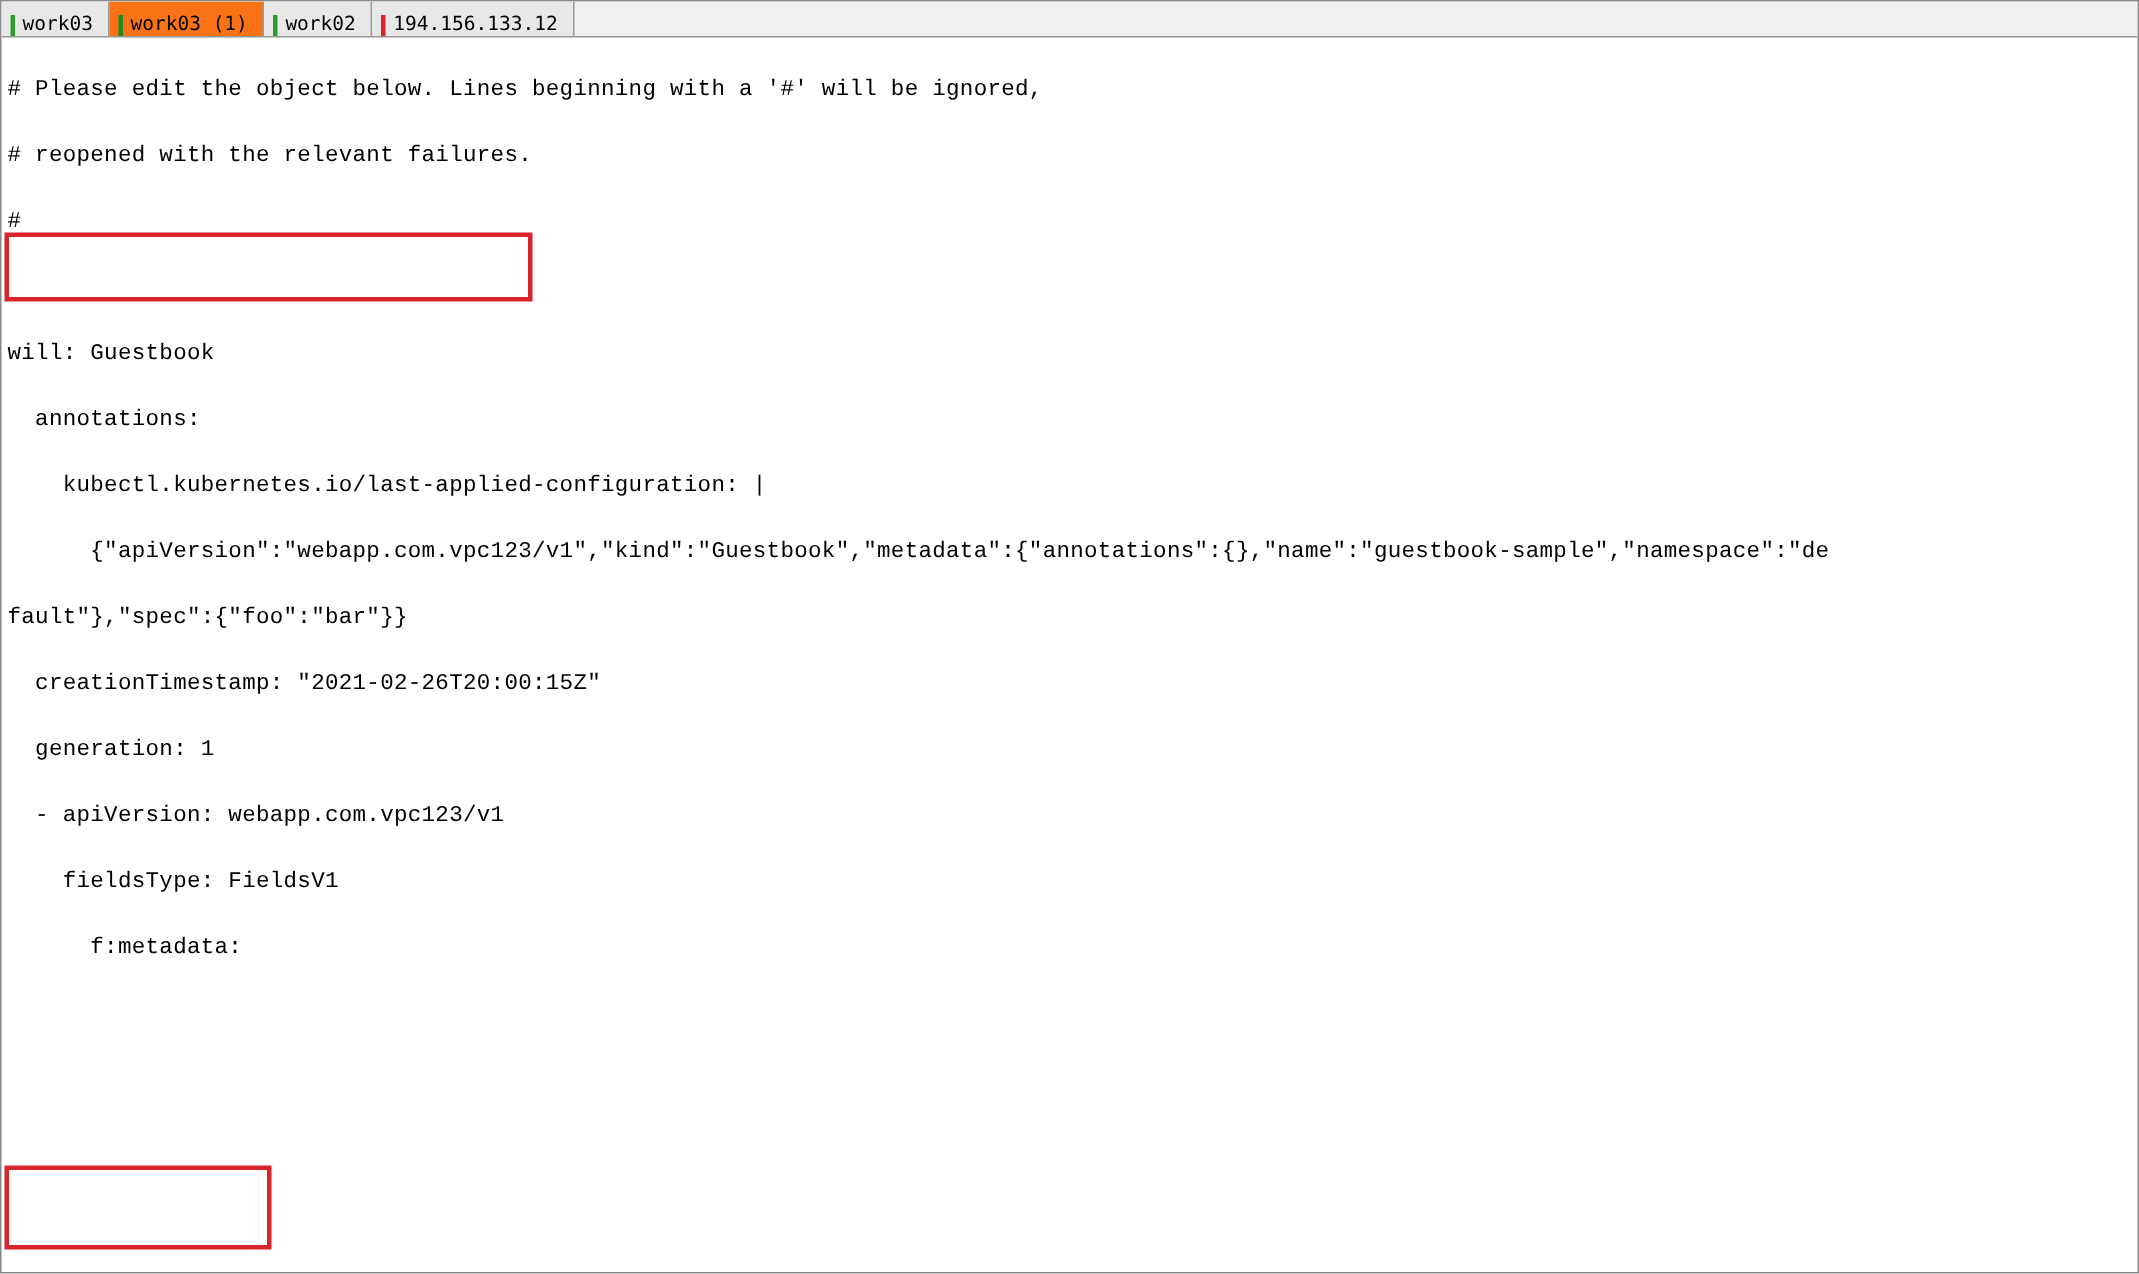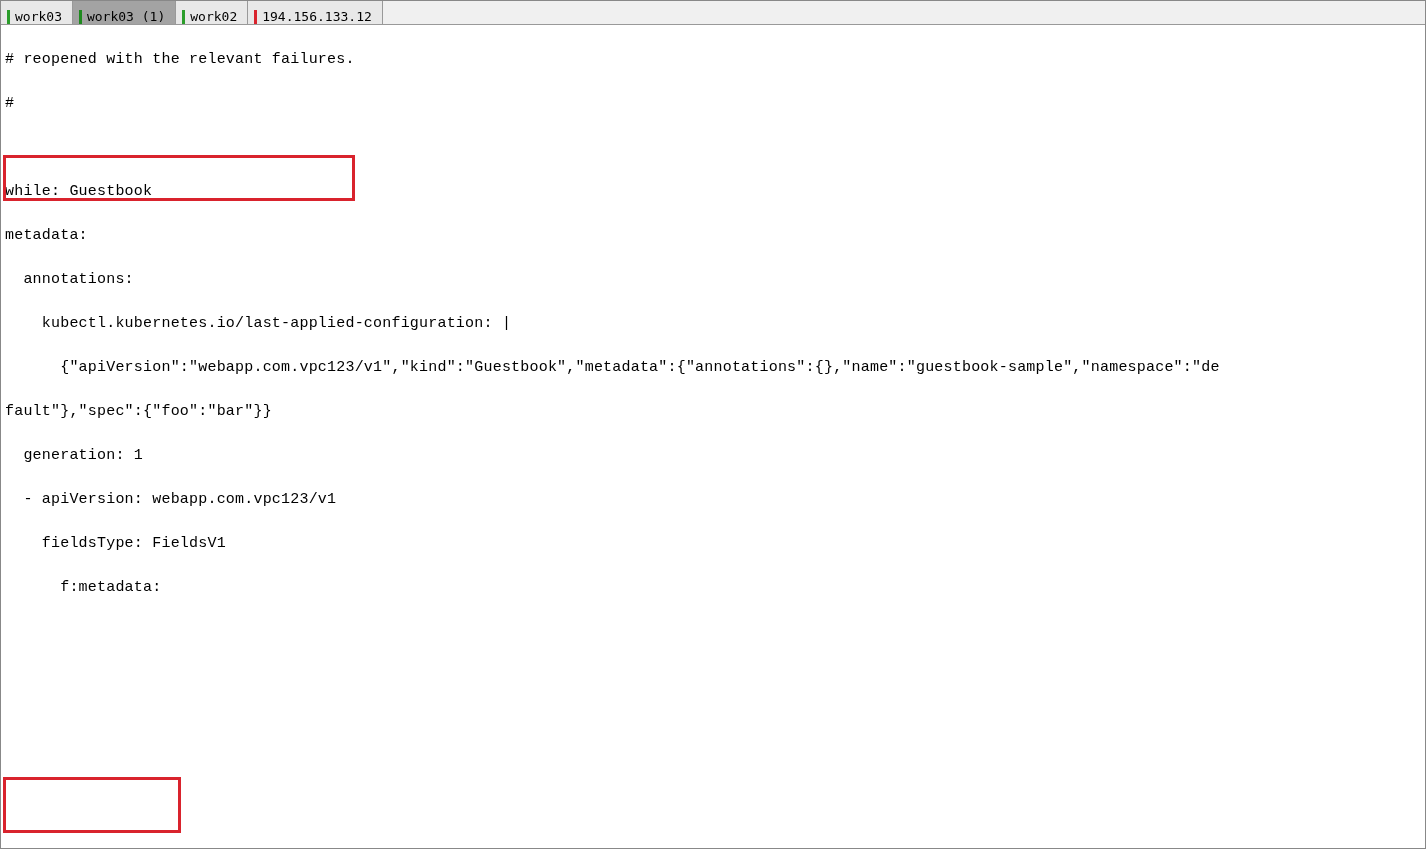--- a/index.html
+++ b/index.html
@@ -27,21 +27,21 @@
       display: flex;
       align-items: flex-end;
       padding: 0 10px 0 6px;
       border-right: 1px solid #999;
       background: #e8e8e8;
       cursor: pointer;
       font-size: 13px;
       font-family: "SimSun", "Consolas", monospace;
     }
     .tab.active {
-      background: #a3a3a3;
+      background: #f97316;
     }
     .tab-marker {
       width: 3px;
       height: 14px;
       margin-right: 5px;
     }
     .tab-marker.green { background: #2a9d2a; }
     .tab-marker.green-bold { background: #1e8a1e; width: 3px; }
     .tab-marker.red { background: #d9232d; }
     .editor-area {
@@ -91,29 +91,30 @@
     <span class="tab-marker green"></span>
     <span>work02</span>
   </div>
   <div class="tab">
     <span class="tab-marker red"></span>
     <span>194.156.133.12</span>
   </div>
 </div>
 
 <div class="editor-area">
+<span class="line"># Please edit the object below. Lines beginning with a '#' will be ignored,</span>
 <span class="line"># reopened with the relevant failures.</span>
 <span class="line">#</span>
 <span class="line">&nbsp;</span>
-<span class="line">while: Guestbook</span>
-<span class="line">metadata:</span>
+<span class="line">will: Guestbook</span>
 <span class="line">  annotations:</span>
 <span class="line">    kubectl.kubernetes.io/last-applied-configuration: |</span>
 <span class="line">      {"apiVersion":"webapp.com.vpc123/v1","kind":"Guestbook","metadata":{"annotations":{},"name":"guestbook-sample","namespace":"de</span>
 <span class="line">fault"},"spec":{"foo":"bar"}}</span>
+<span class="line">  creationTimestamp: "2021-02-26T20:00:15Z"</span>
 <span class="line">  generation: 1</span>
 <span class="line">  - apiVersion: webapp.com.vpc123/v1</span>
 <span class="line">    fieldsType: FieldsV1</span>
 <span class="line">      f:metadata:</span>
 
 
 
 
 
 

